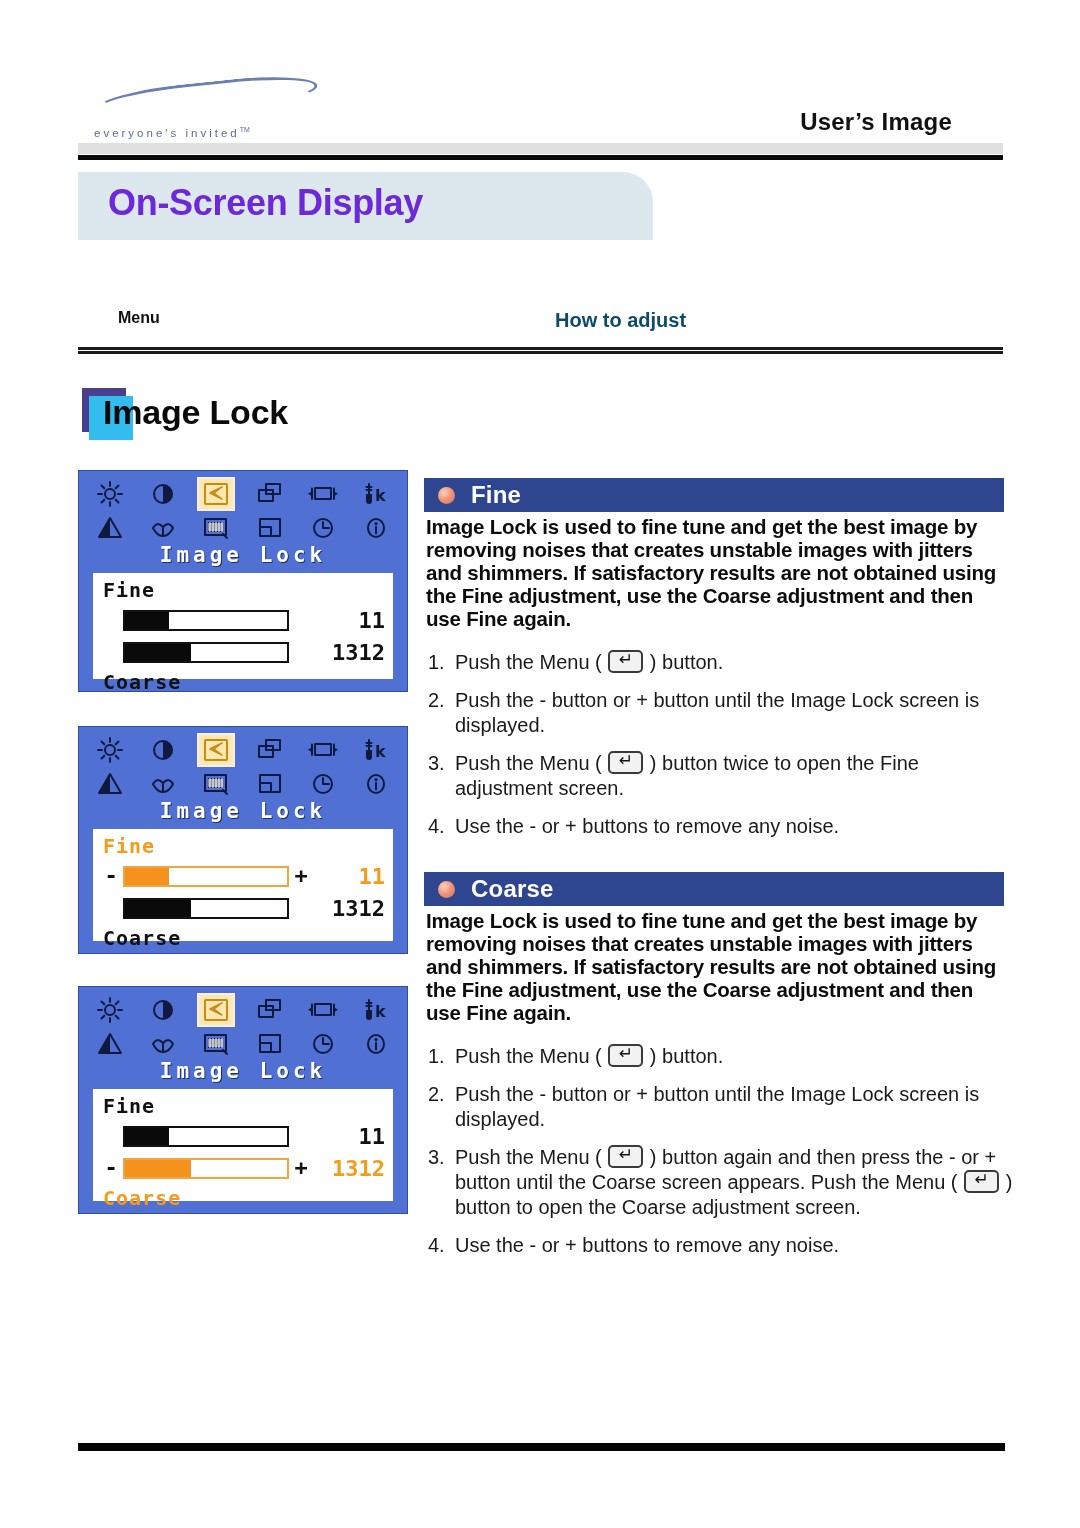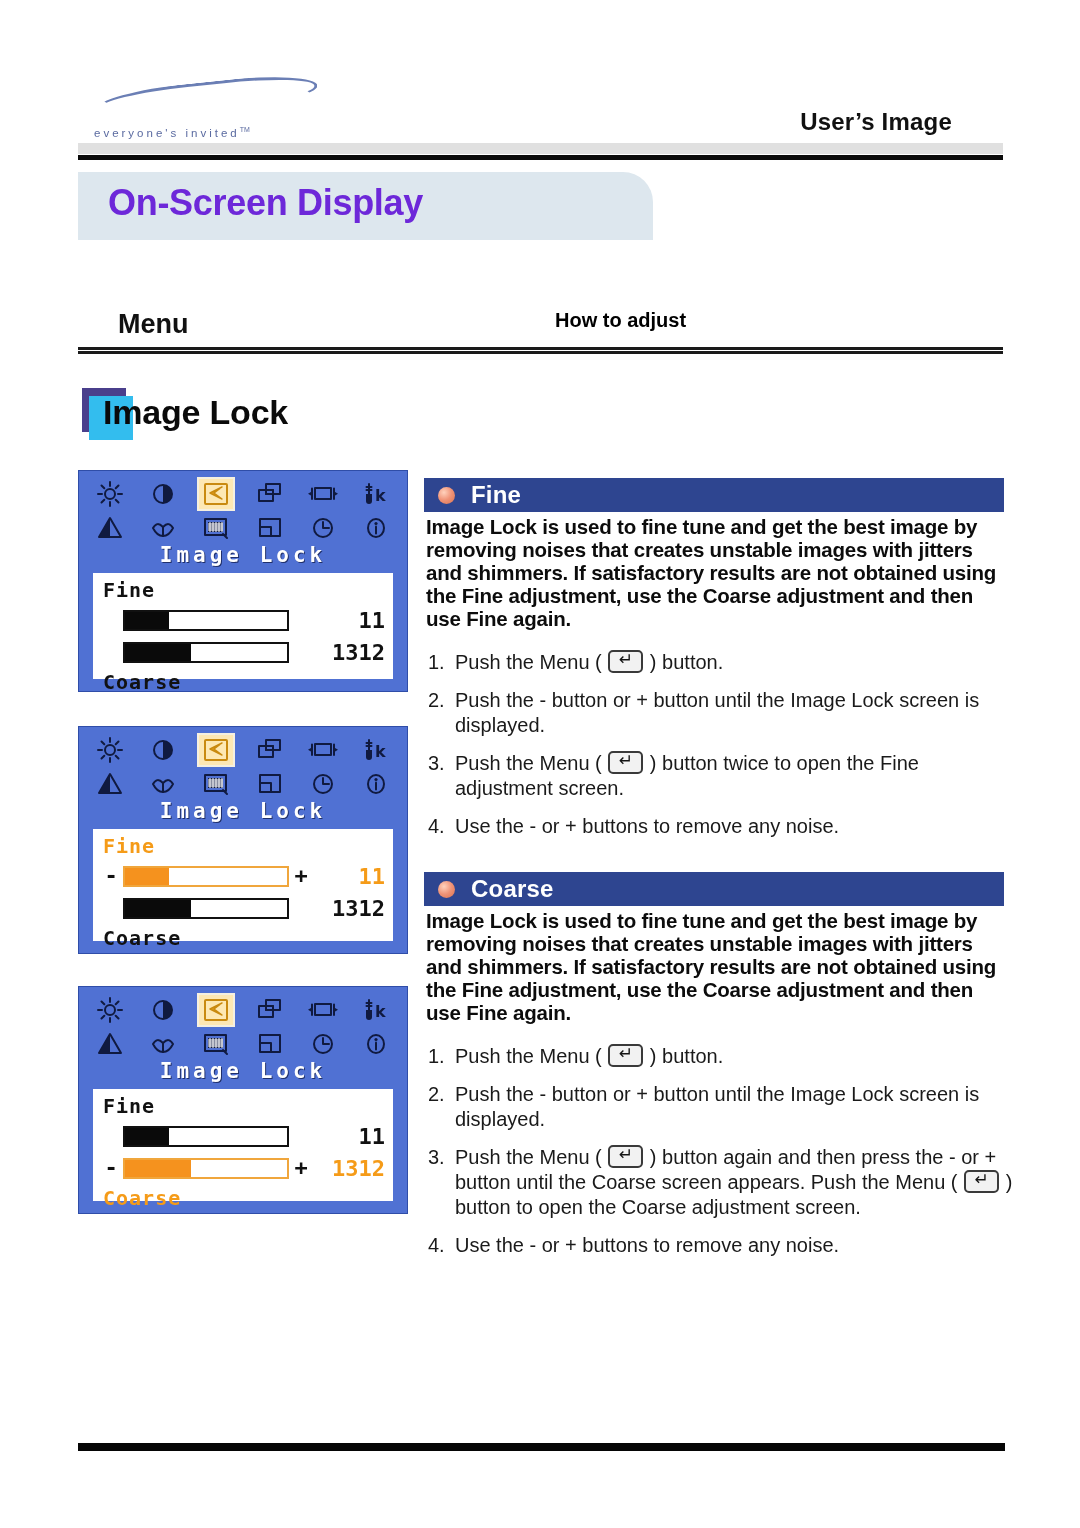--- a/index.html
+++ b/index.html
@@ -121,31 +121,31 @@
     color: #6d28d9;
     letter-spacing: -0.3px;
     white-space: nowrap;
   }
 
   
   .col-menu {
     position: absolute;
     left: 118px;
     top: 309px;
-    font-size: 27px;
+    font-size: 16px;
     font-weight: bold;
     color: #111111;
   }
   .col-howto {
     position: absolute;
     left: 555px;
     top: 309px;
     font-size: 20px;
     font-weight: bold;
-    color: #000000;
+    color: #0c4a6e;
   }
   .dbl-rule {
     position: absolute;
     left: 78px;
     top: 347px;
     width: 925px;
     height: 7px;
     border-top: 3px solid #1a1a1a;
     border-bottom: 3px solid #1a1a1a;
     box-sizing: border-box;

